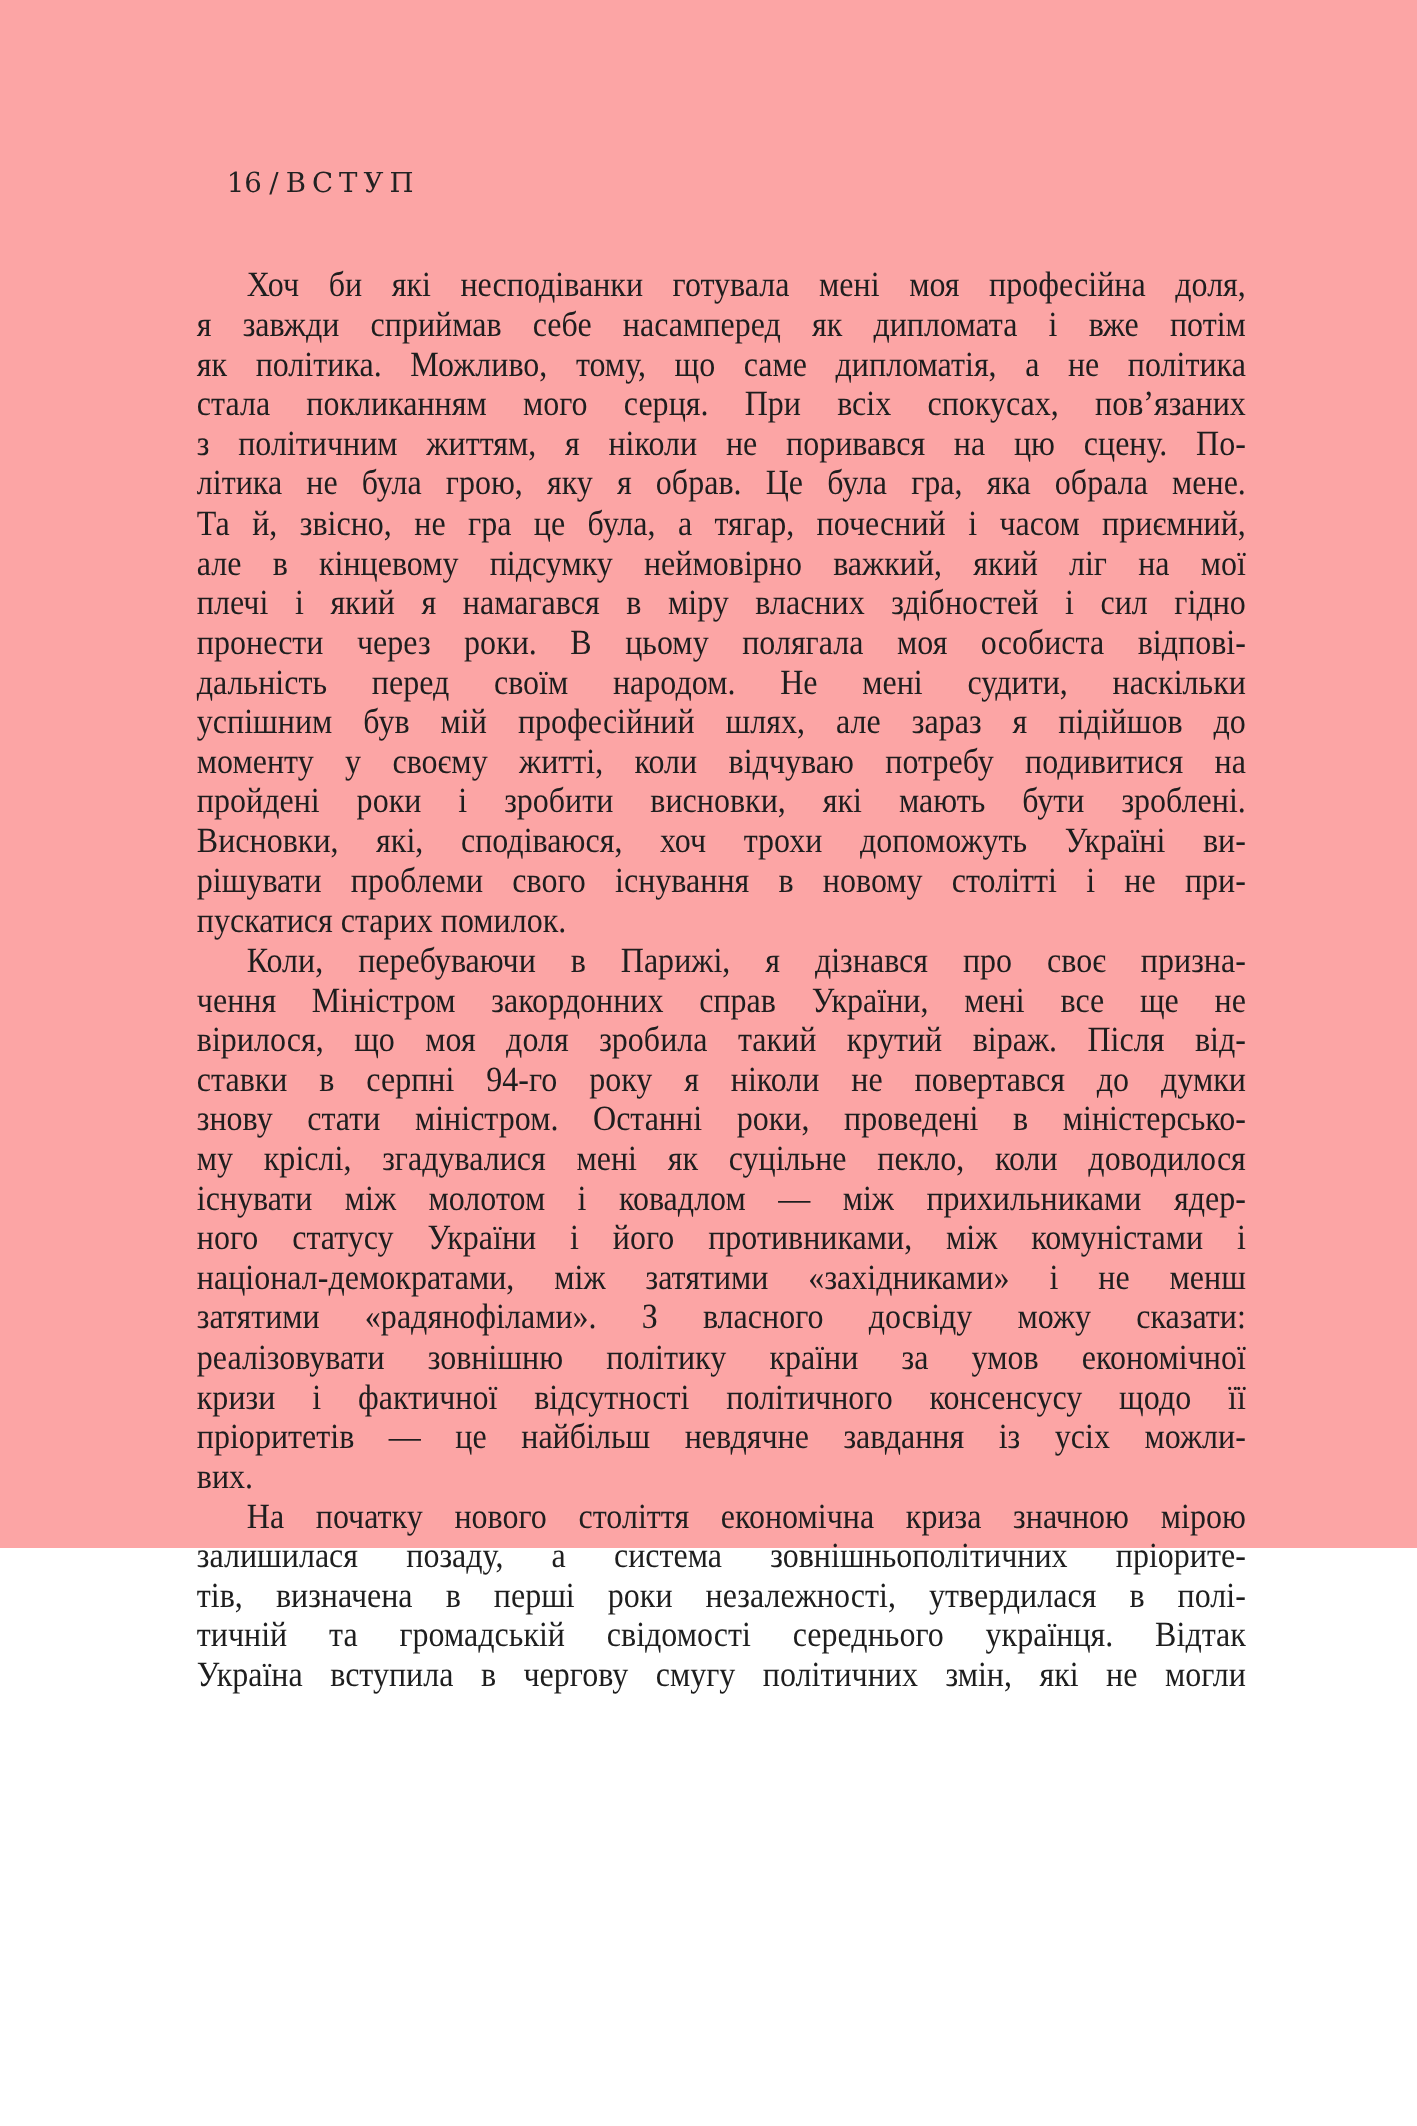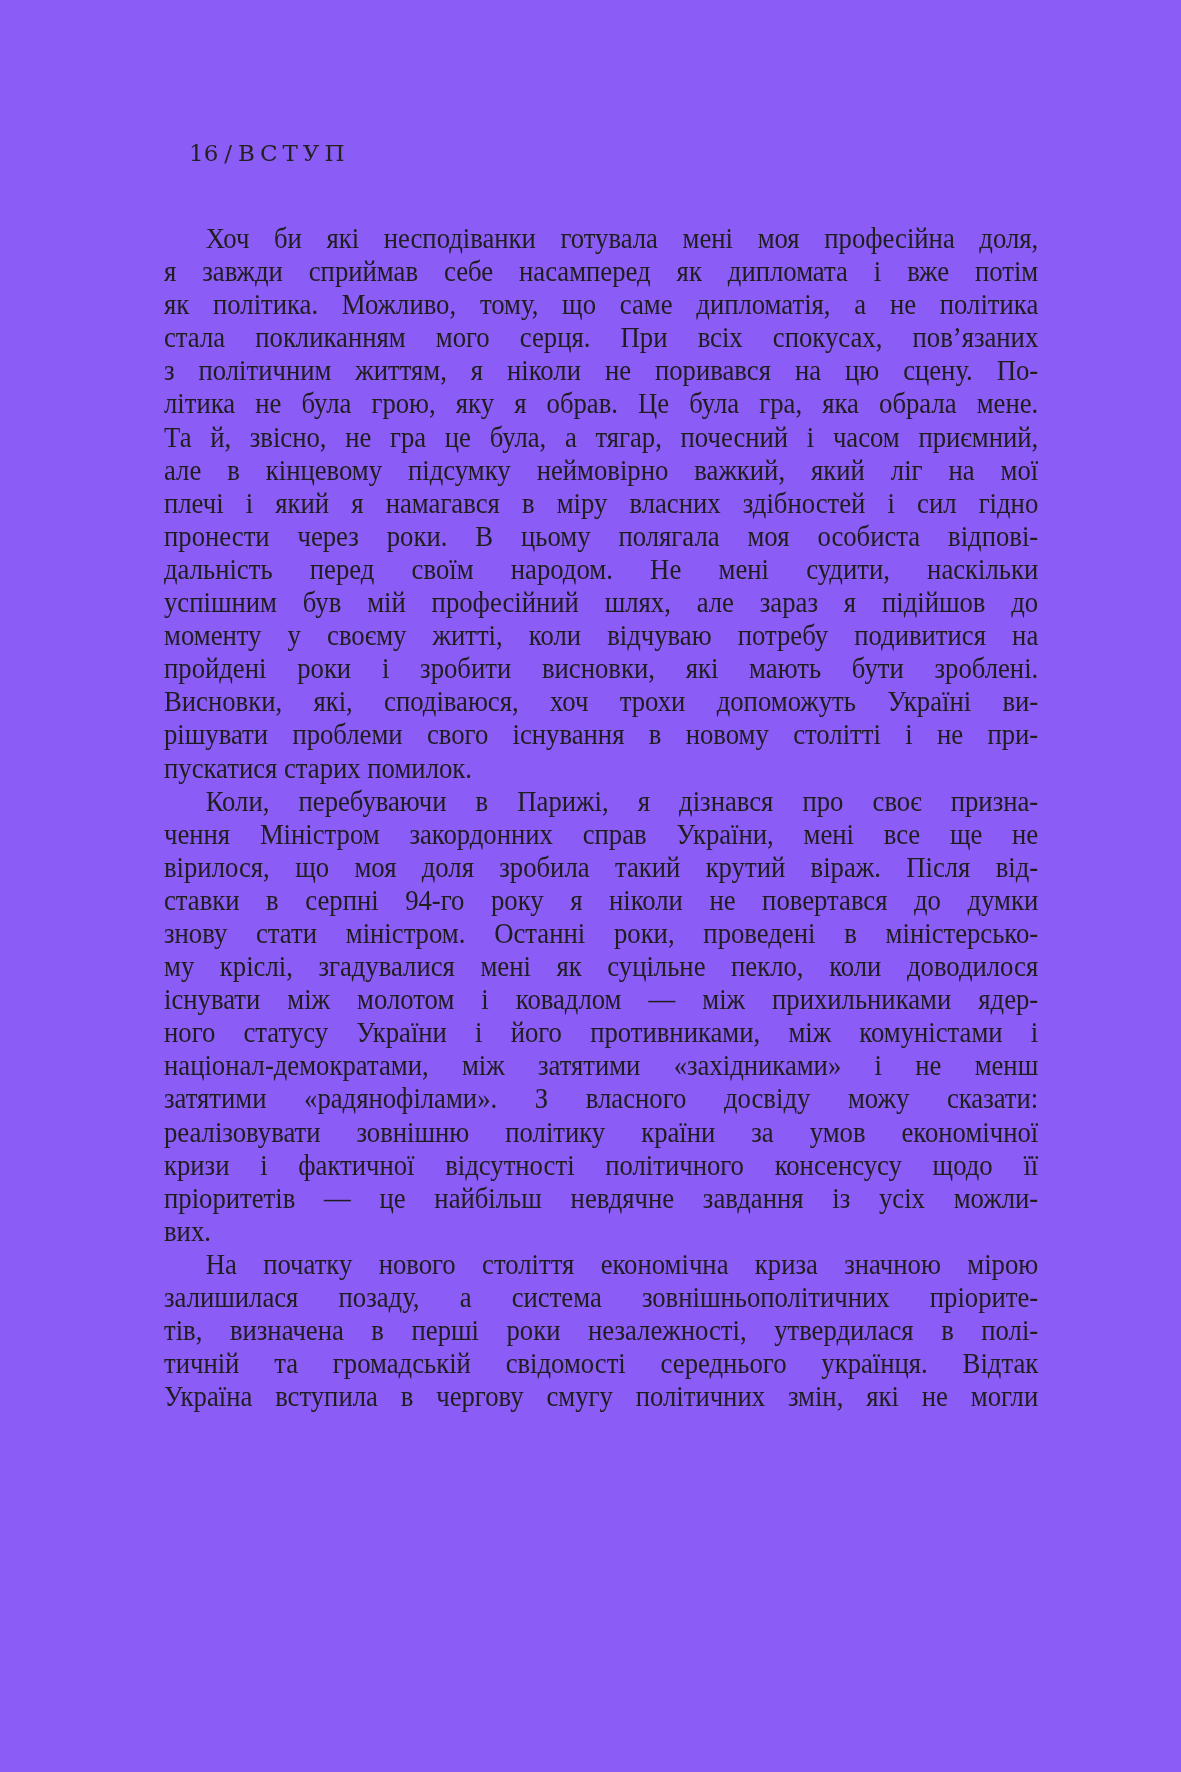--- a/index.html
+++ b/index.html
@@ -12,22 +12,22 @@
       height: 1772px;
       position: relative;
       overflow: hidden;
       color: #1c1c1c;
     }
     .page {
       position: absolute;
       left: 0;
       top: 0;
       width: 1181px;
-      height: 1772px;
-      background: #8b5cf6;
+      height: 1290px;
+      background: #fca5a5;
     }
     .running-head {
       position: absolute;
       left: 189px;
       top: 138px;
       font-family: "DejaVu Serif", serif;
       font-size: 23px;
       line-height: 30px;
       color: #222;
       white-space: nowrap;

